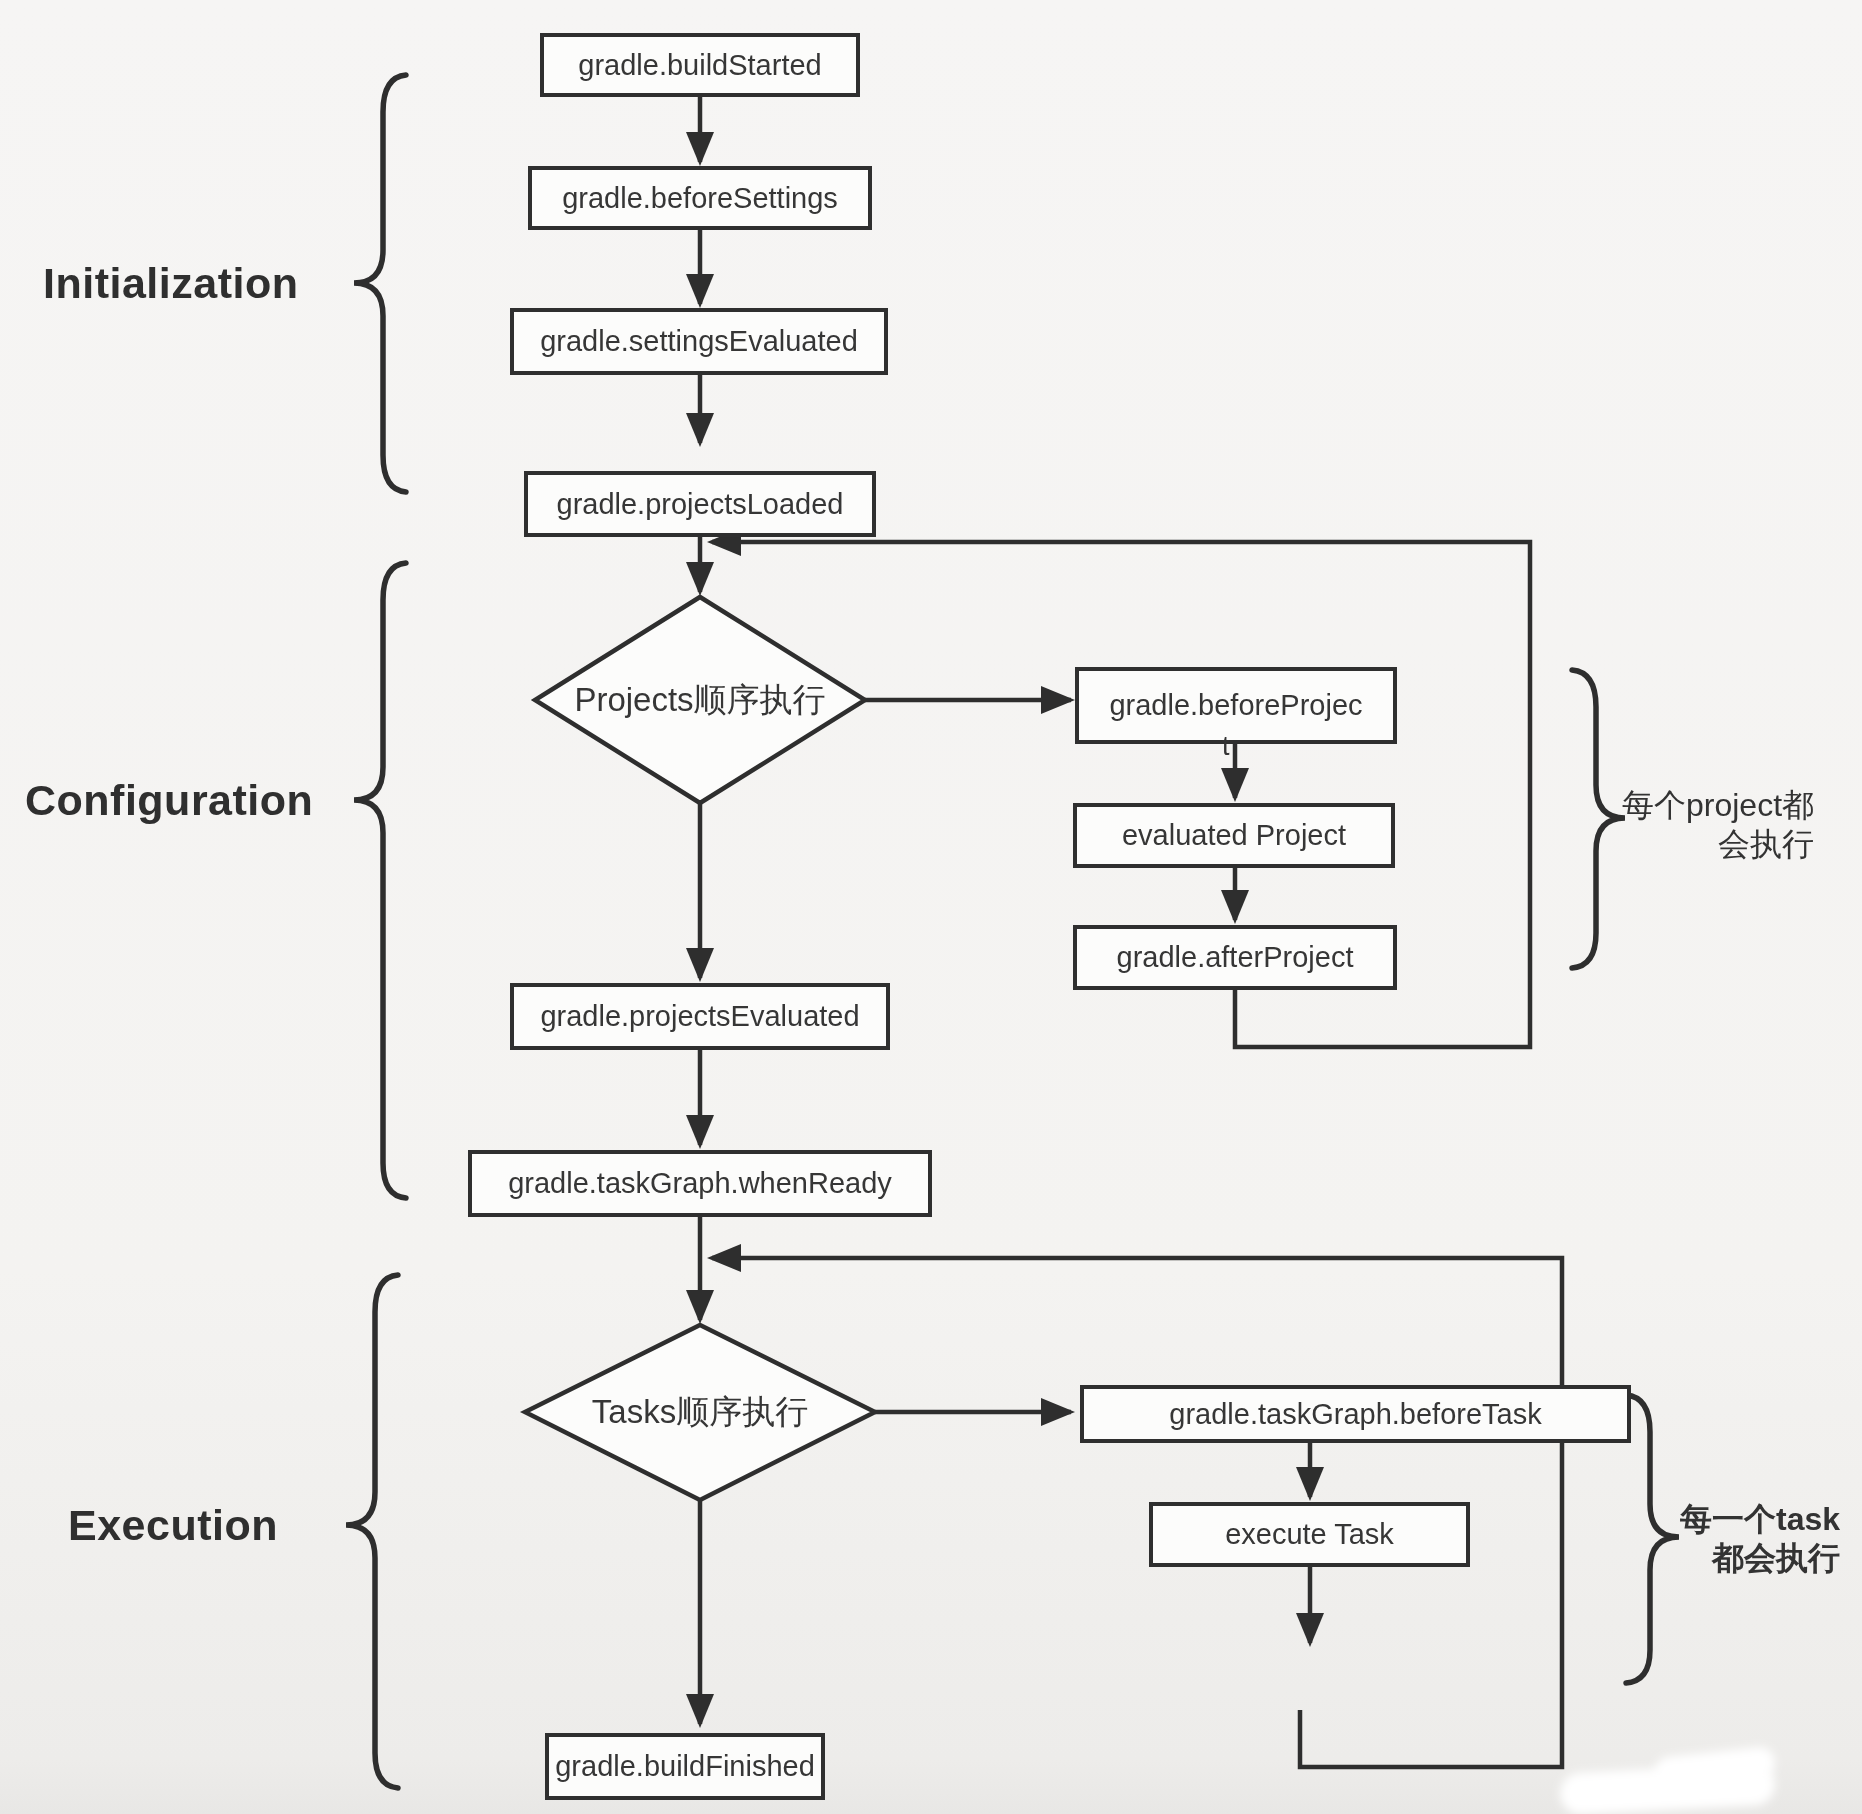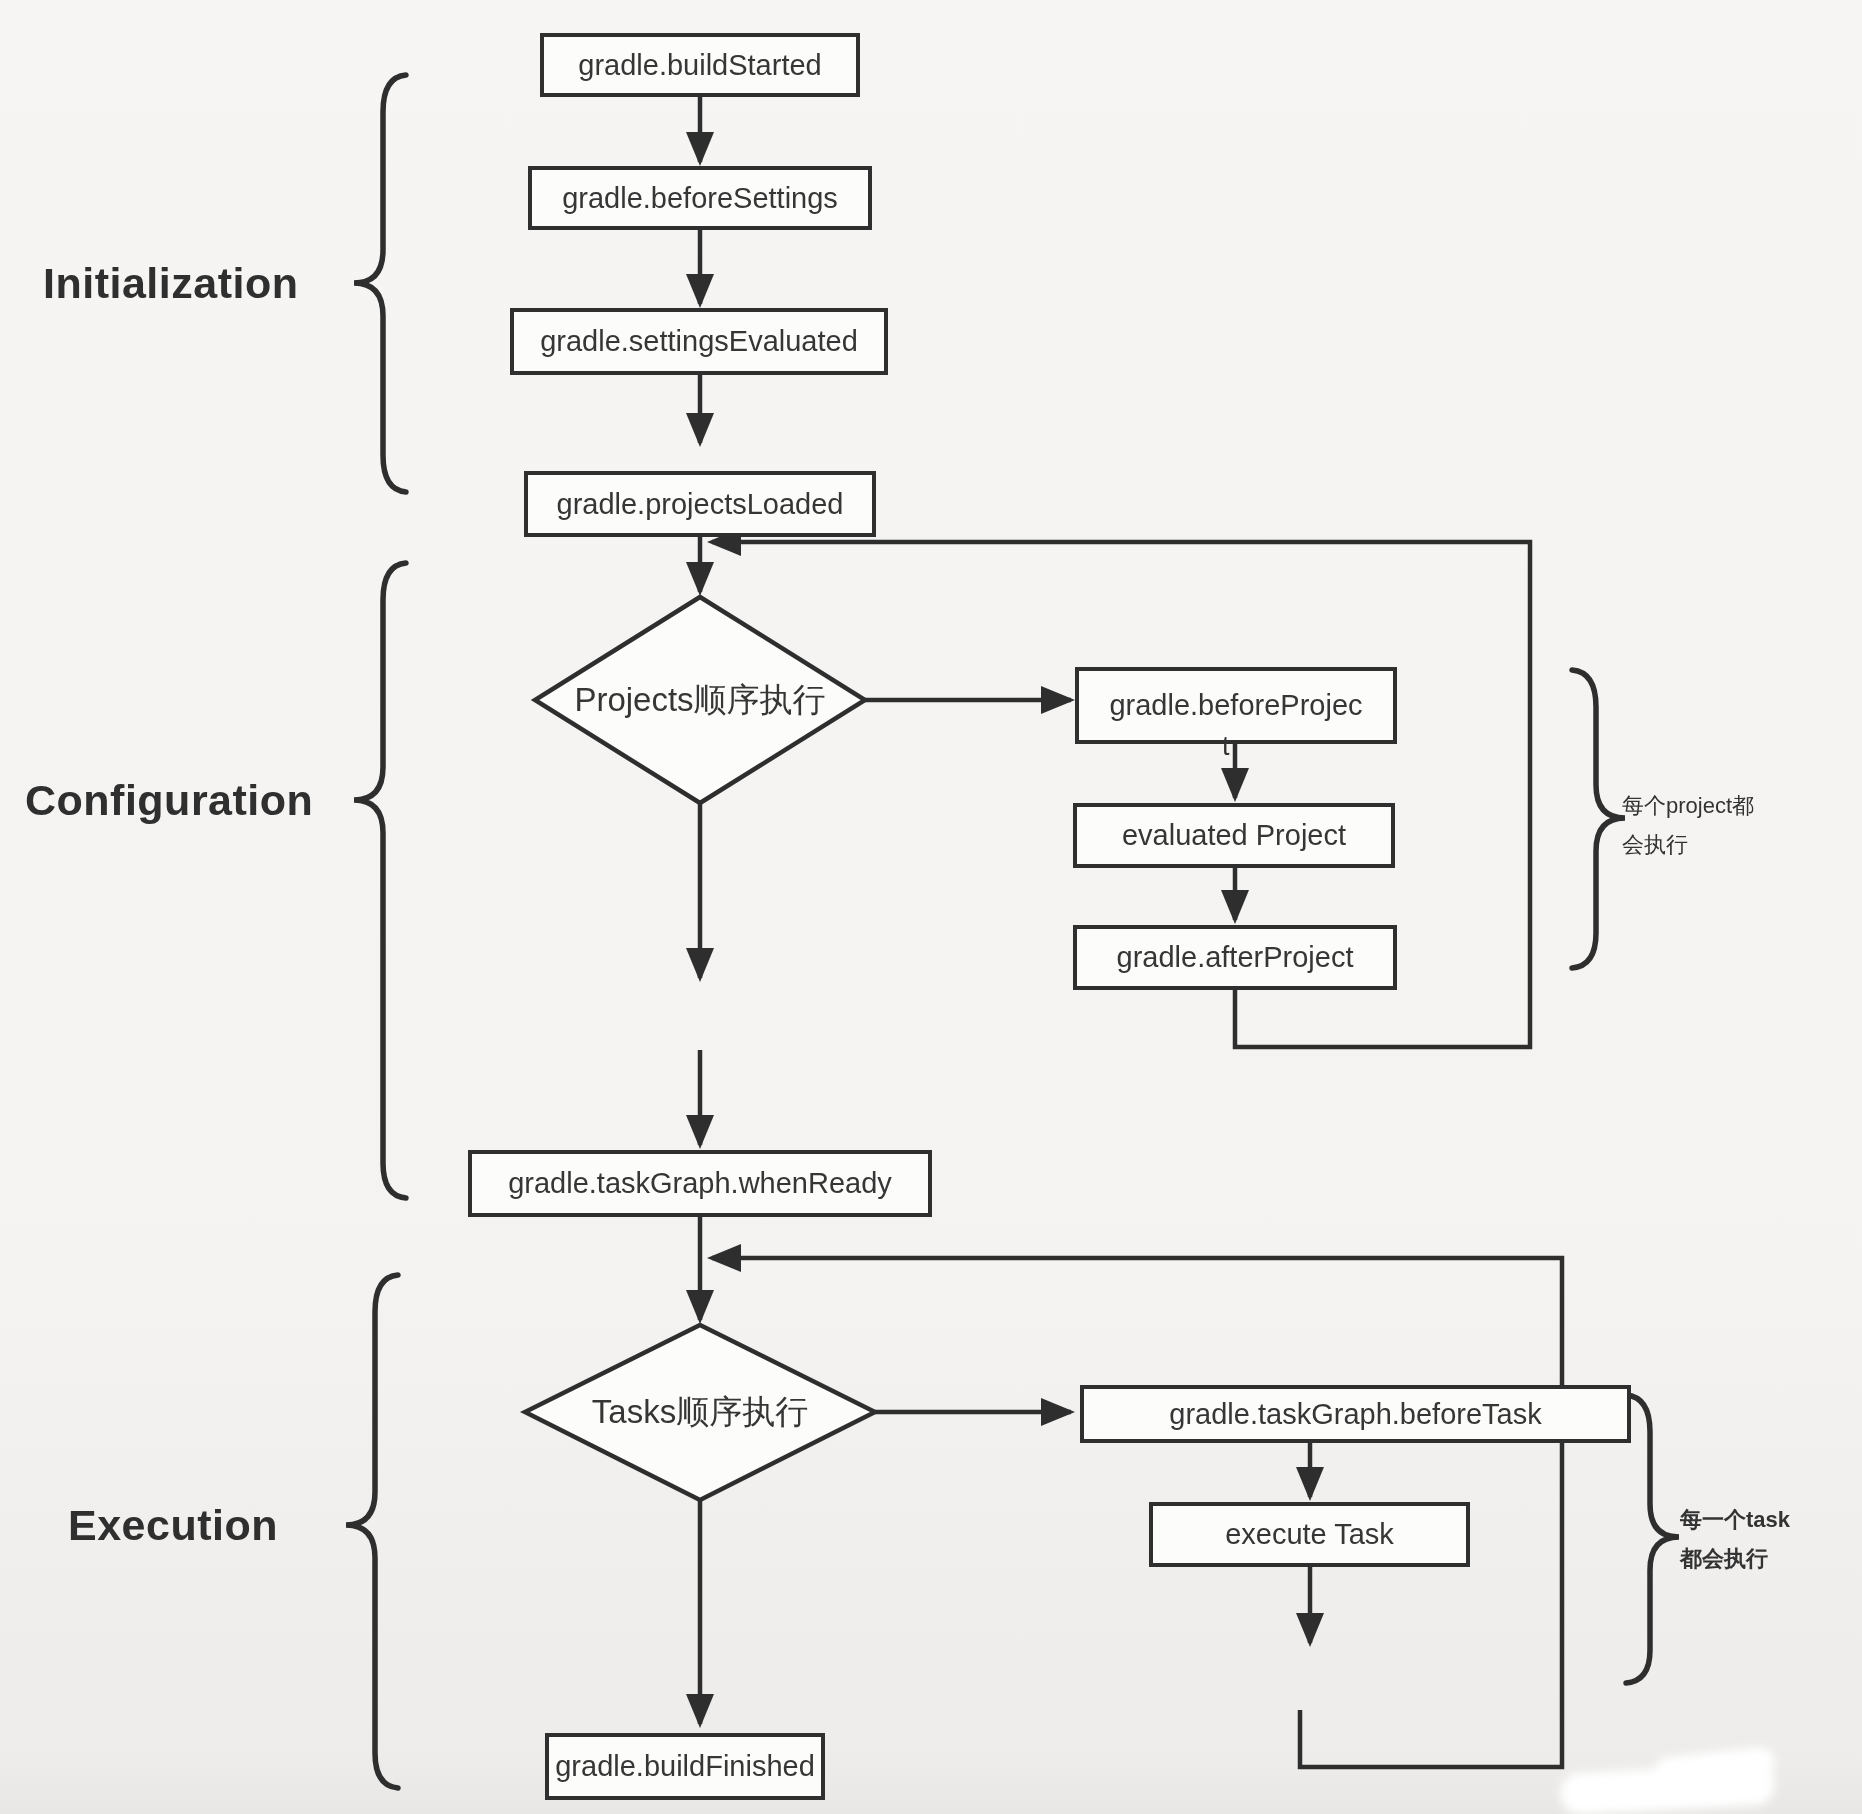--- a/index.html
+++ b/index.html
@@ -26,22 +26,23 @@
     transform:translate(-50%,-50%);
     white-space:nowrap;
   }
   .section-label{
     position:absolute;
     font-size:43px;font-weight:600;color:#2f2f2f;
     letter-spacing:0.5px;white-space:nowrap;
   }
   .annotation{
     position:absolute;
-    font-size:22px;line-height:39px;color:#333;
+    font-size:32px;line-height:39px;color:#333;
     white-space:nowrap;
+    text-align:right;
   }
   .overflow-t{
     position:absolute;
     font-size:27px;color:#333;
   }
   .smudge{
     position:absolute;
     background:#ffffff;
     filter:blur(5px);
   }
@@ -108,20 +109,21 @@
   </svg>
 
   <div class="section-label" style="left:43px;top:259px;">Initialization</div>
   <div class="section-label" style="left:25px;top:776px;">Configuration</div>
   <div class="section-label" style="left:68px;top:1501px;">Execution</div>
 
   <div class="node" style="left:540px;top:33px;width:320px;height:64px;">gradle.buildStarted</div>
   <div class="node" style="left:528px;top:166px;width:344px;height:64px;">gradle.beforeSettings</div>
   <div class="node" style="left:510px;top:308px;width:378px;height:67px;">gradle.settingsEvaluated</div>
   <div class="node" style="left:524px;top:447px;width:352px;height:66px;margin-top:24px;">gradle.projectsLoaded</div>
+  <div class="node" style="left:510px;top:983px;width:380px;height:67px;">gradle.projectsEvaluated</div>
   <div class="node" style="left:468px;top:1150px;width:464px;height:67px;">gradle.taskGraph.whenReady</div>
   <div class="node" style="left:545px;top:1733px;width:280px;height:67px;">gradle.buildFinished</div>
 
   <div class="node" style="left:1075px;top:667px;width:322px;height:77px;">gradle.beforeProjec</div>
   <div class="overflow-t" style="left:1222px;top:731px;">t</div>
   <div class="node" style="left:1073px;top:803px;width:322px;height:65px;text-align:center;">evaluated Project</div>
   <div class="node" style="left:1073px;top:925px;width:324px;height:65px;">gradle.afterProject</div>
 
   <div class="node" style="left:1080px;top:1385px;width:551px;height:58px;">gradle.taskGraph.beforeTask</div>
   <div class="node" style="left:1149px;top:1502px;width:321px;height:65px;">execute Task</div>

